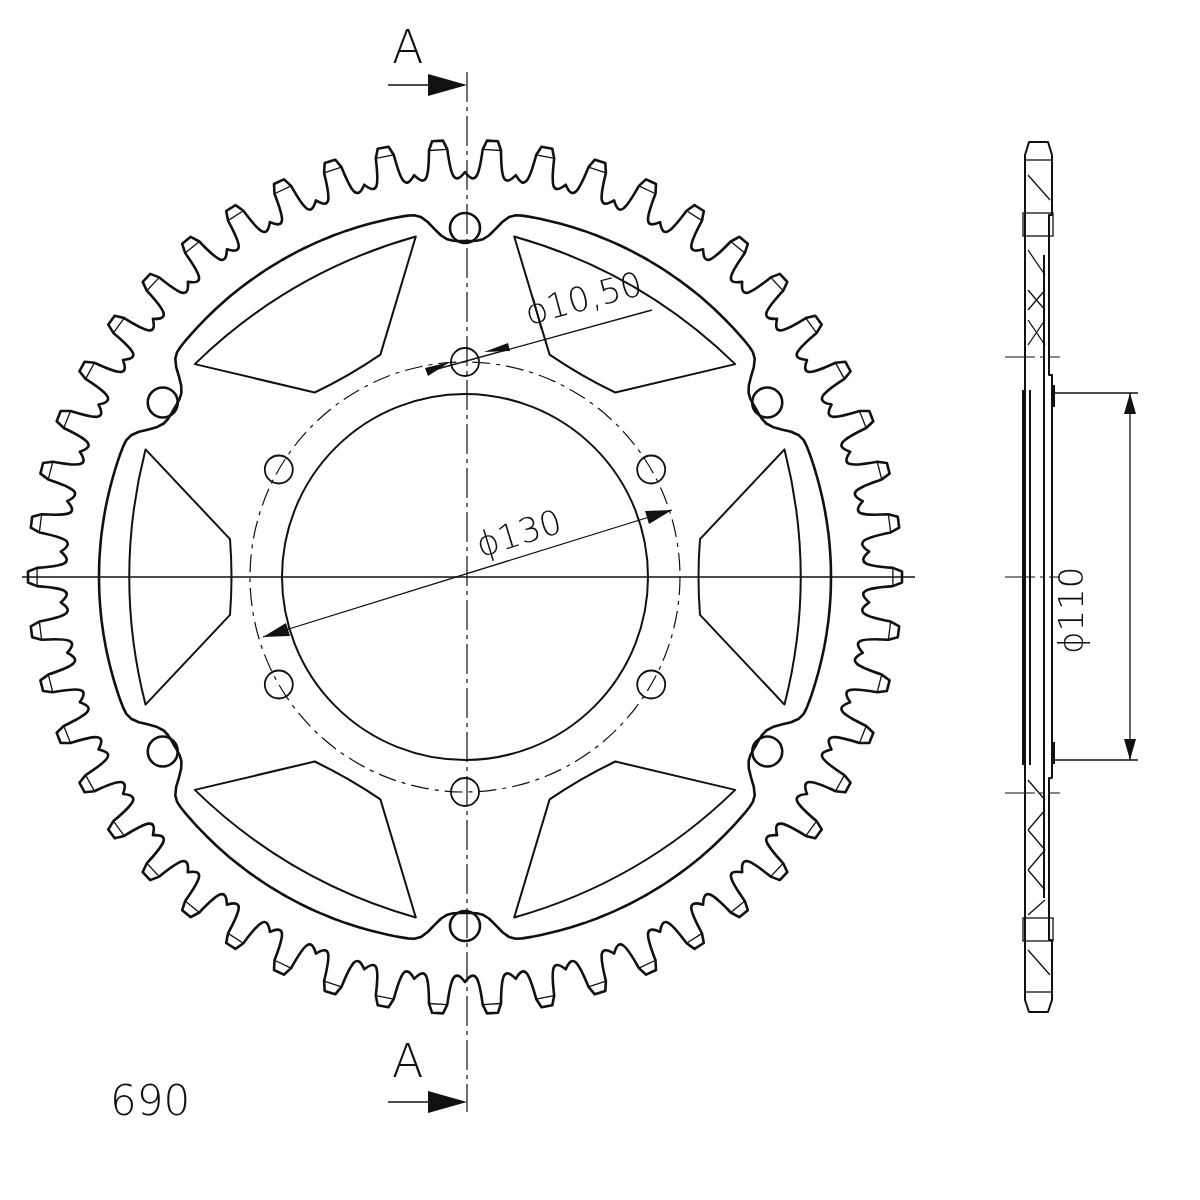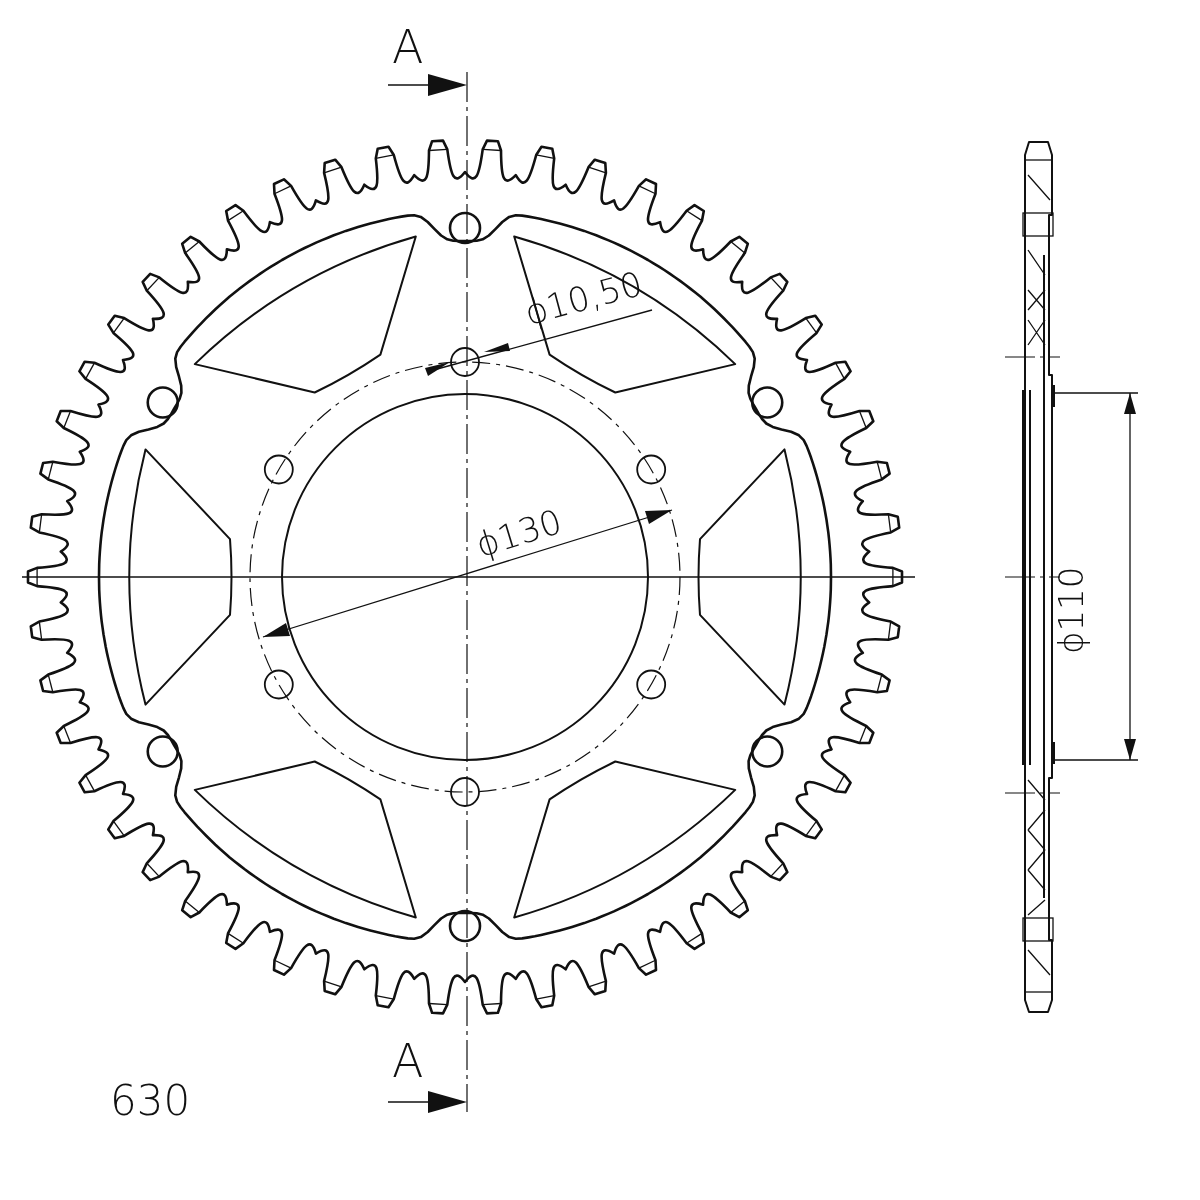--- a/index.html
+++ b/index.html
@@ -137,16 +137,16 @@
     <line class="thin" x1="1055" y1="393" x2="1138" y2="393"></line>
     <line class="thin" x1="1055" y1="760" x2="1138" y2="760"></line>
     <line class="thin" x1="1130" y1="393" x2="1130" y2="760"></line>
     <polygon points="1130,393 1124,414 1136,414" fill="#111"></polygon>
     <polygon points="1130,760 1124,739 1136,739" fill="#111"></polygon>
   </g>
 </svg>
 
 <div class="section-label" style="left:392px; top:24px;">A</div>
 <div class="section-label" style="left:392px; top:1038px;">A</div>
-<div class="chain-label">630</div>
+<div class="chain-label">690</div>
 <div class="dim-text" style="left:530px; top:296px; transform: rotate(-15deg);">ϕ10,50</div>
 <div class="dim-text" style="left:482px; top:528px; transform: rotate(-17deg);">ϕ130</div>
 <div class="dim-text" style="left:1088px; top:620px; transform: rotate(-90deg);">ϕ110</div>
 
 </body></html>

